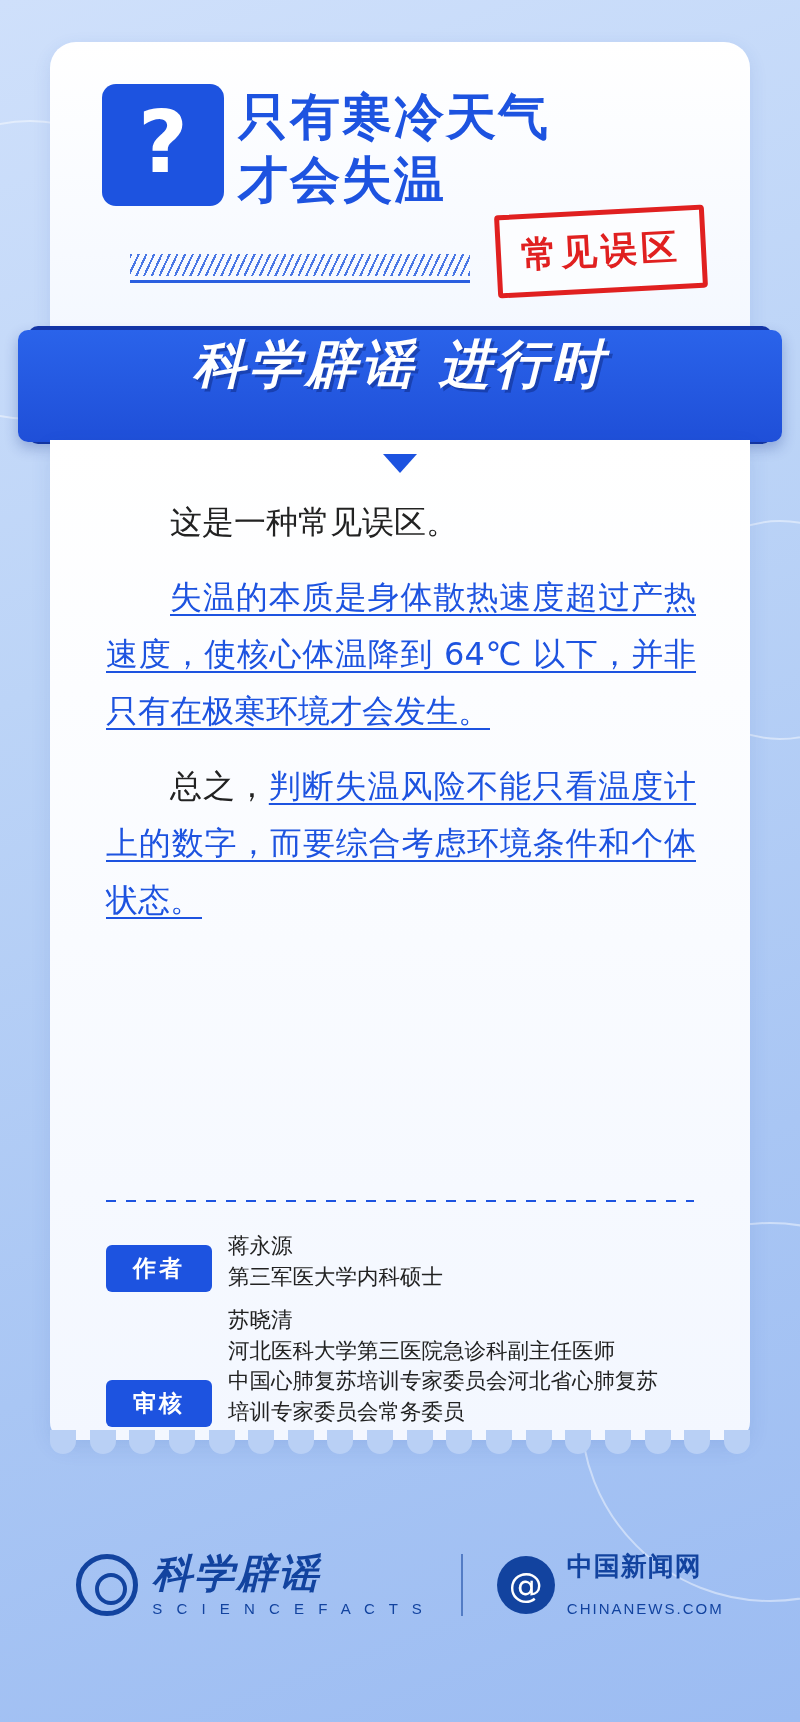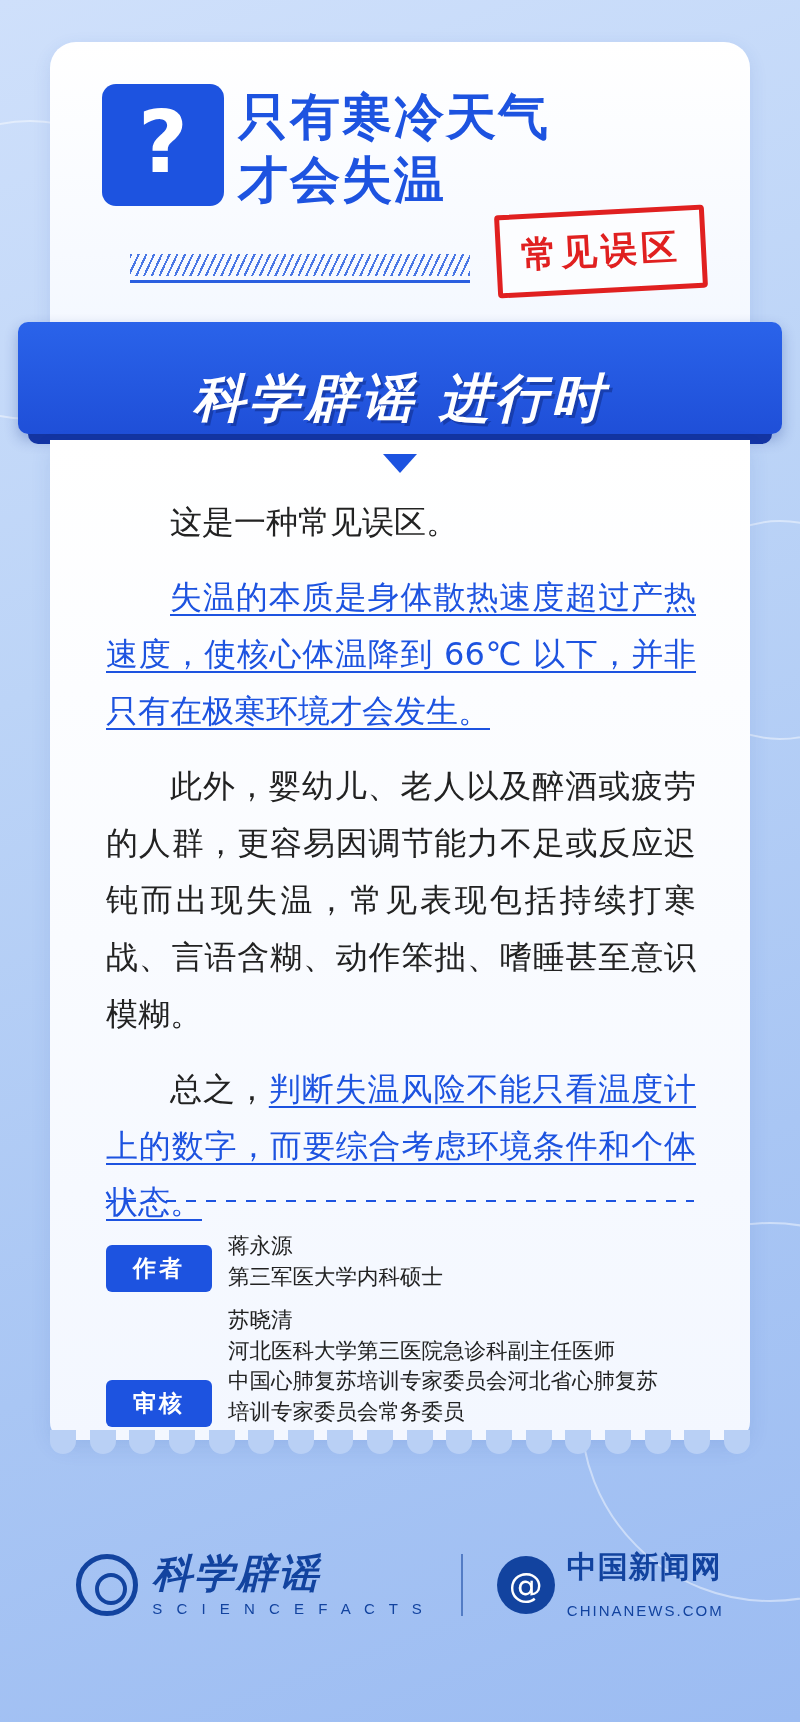--- a/index.html
+++ b/index.html
@@ -57,24 +57,24 @@
     background: rgba(255,255,255,0.6);
   }
 
   
   .banner-wrap { position: absolute; left: 18px; top: 318px; width: 764px; height: 128px; }
   .banner-shadow {
     position: absolute; left: 10px; top: 8px; width: 744px; height: 118px;
     background: #1436a8; border-radius: 10px;
   }
   .banner {
-    position: absolute; left: 0; top: 4px; width: 764px; height: 112px;
+    position: absolute; left: 0; top: 12px; width: 764px; height: 112px;
     background: linear-gradient(180deg,#2a63ea 0%, #1f4fd8 100%);
     border-radius: 10px;
-    display: flex; align-items: flex-end; justify-content: center;
+    display: flex; align-items: flex-start; justify-content: center;
     box-shadow: 0 6px 14px rgba(20,50,140,.3);
   }
   .banner-text {
     color: #fff; font-size: 52px; font-weight: bold; letter-spacing: 4px;
     font-style: italic;
     font-family: "DejaVu Sans", sans-serif;
     text-shadow: 3px 3px 0 rgba(10,35,120,.45);
   }
 
   
@@ -147,21 +147,21 @@
     font-family: Liberation Serif, serif; }
   .logo-left-sub { font-size: 15px; letter-spacing: 5px; margin-top: 6px; }
   .sep { width: 2px; height: 62px; background: #12439f; opacity: .55; margin: 0 34px; }
   .logo-right { display: flex; align-items: center; color: #12439f; }
   .globe {
     width: 58px; height: 58px; border-radius: 50%; background: #12439f; color: #fff;
     display: flex; align-items: center; justify-content: center; font-size: 34px;
     margin-right: 12px; font-family: "DejaVu Sans", sans-serif;
   }
   .logo-right-text { line-height: 1.1; }
-  .logo-right-main { font-size: 30px; font-weight: bold; letter-spacing: 1px;
+  .logo-right-main { font-size: 26px; font-weight: bold; letter-spacing: 1px;
     font-family: "DejaVu Sans", sans-serif; }
   .logo-right-sub { font-size: 15px; letter-spacing: 2px; margin-top: 20px; }
 </style>
 </head>
 <body>
 
 <div class="page">
 
   <div class="bg-circle c1"></div>
   <div class="bg-circle c2"></div>
@@ -185,22 +185,21 @@
     <div class="banner">
       <div class="banner-text">科学辟谣 进行时</div>
     </div>
   </div>
 
   <div class="body-card">
     <div class="arrow-down"></div>
 
     <div class="content">
       <p class="para">这是一种常见误区。</p>
-      <p class="para hl">失温的本质是身体散热速度超过产热速度，使核心体温降到 66℃ 以下，并非只有在极寒环境才会发生。</p>
-      <p class="para">此外，婴幼儿、老人以及醉酒或疲劳的人群，更容易因调节能力不足或反应迟钝而出现失温，常见表现包括持续打寒战、言语含糊、动作笨拙、嗜睡甚至意识模糊。</p>
+      <p class="para hl">失温的本质是身体散热速度超过产热速度，使核心体温降到 64℃ 以下，并非只有在极寒环境才会发生。</p>
       <p class="para mixed"><span>总之，</span><span class="hlspan">判断失温风险不能只看温度计上的数字，而要综合考虑环境条件和个体状态。</span></p>
     </div>
 
     <div class="divider"></div>
 
     <div class="credits">
       <div class="credit-row">
         <div class="credit-tag">作者</div>
         <div class="credit-lines">
           <div>蒋永源</div>

